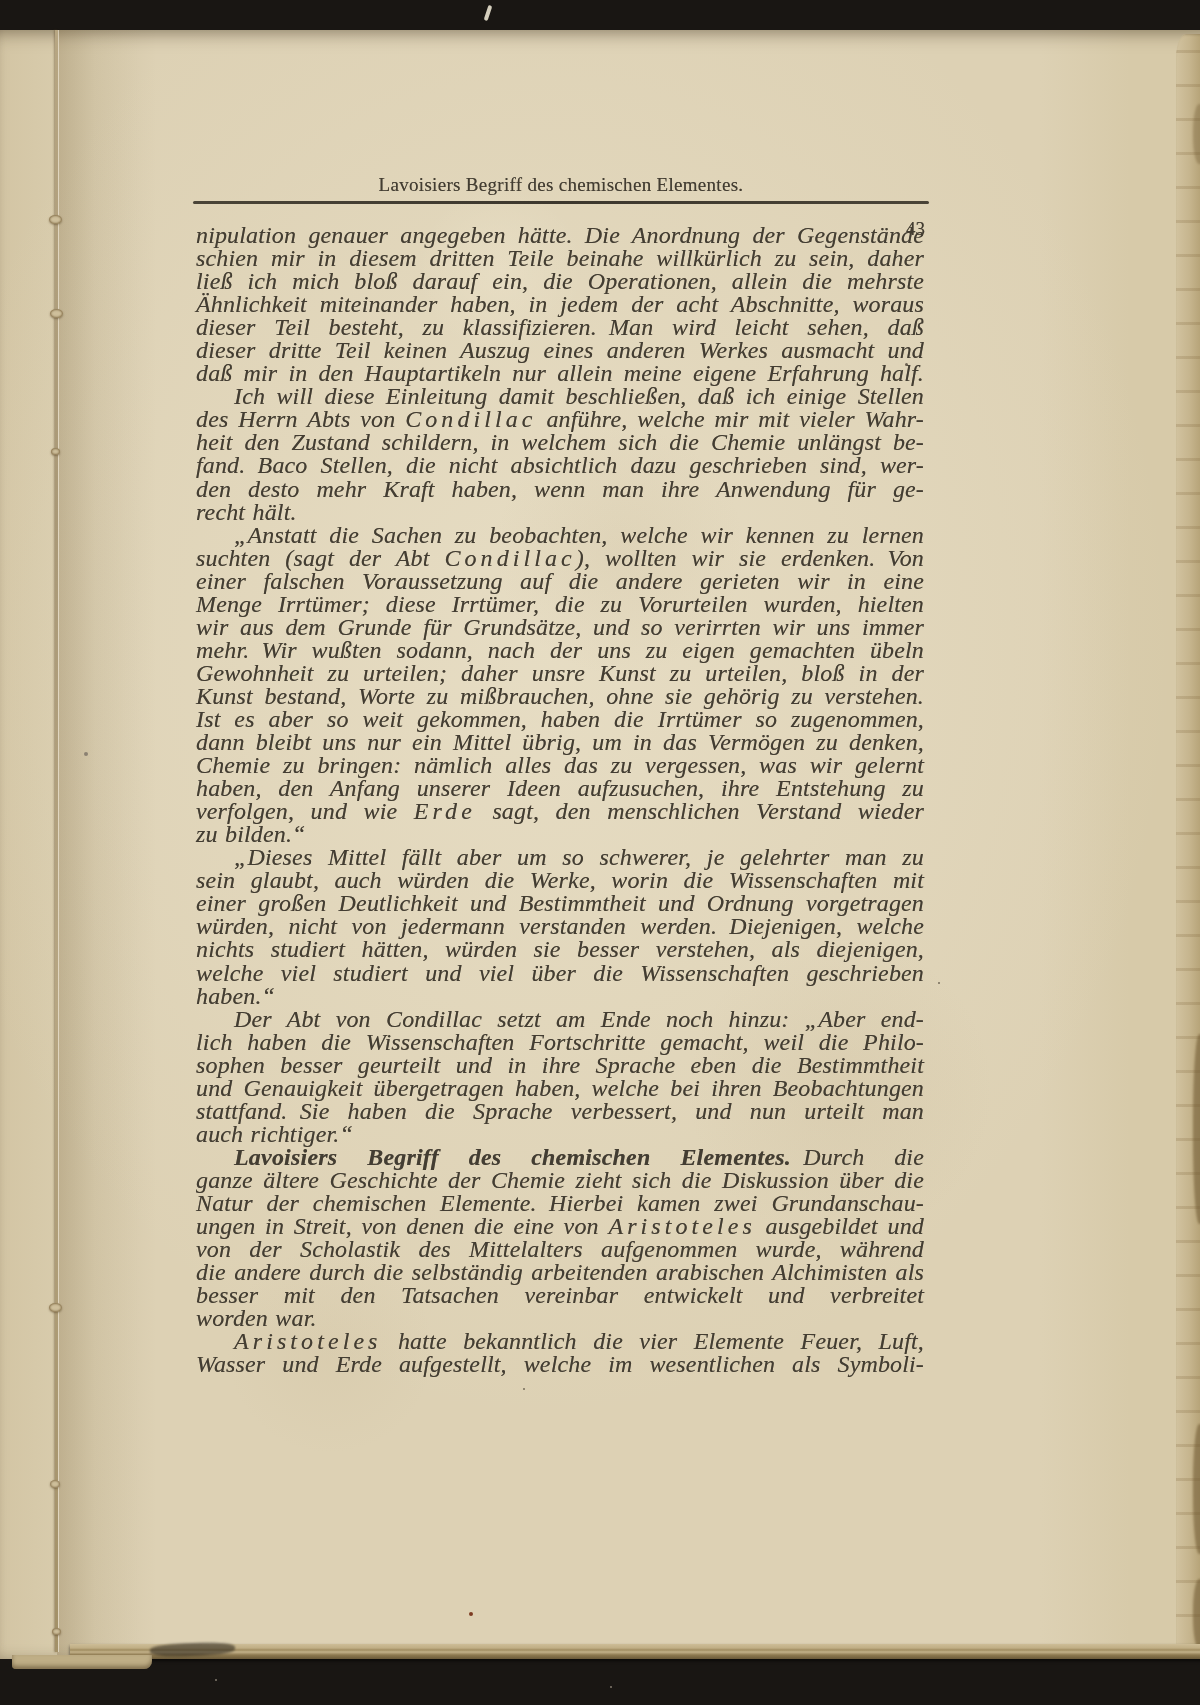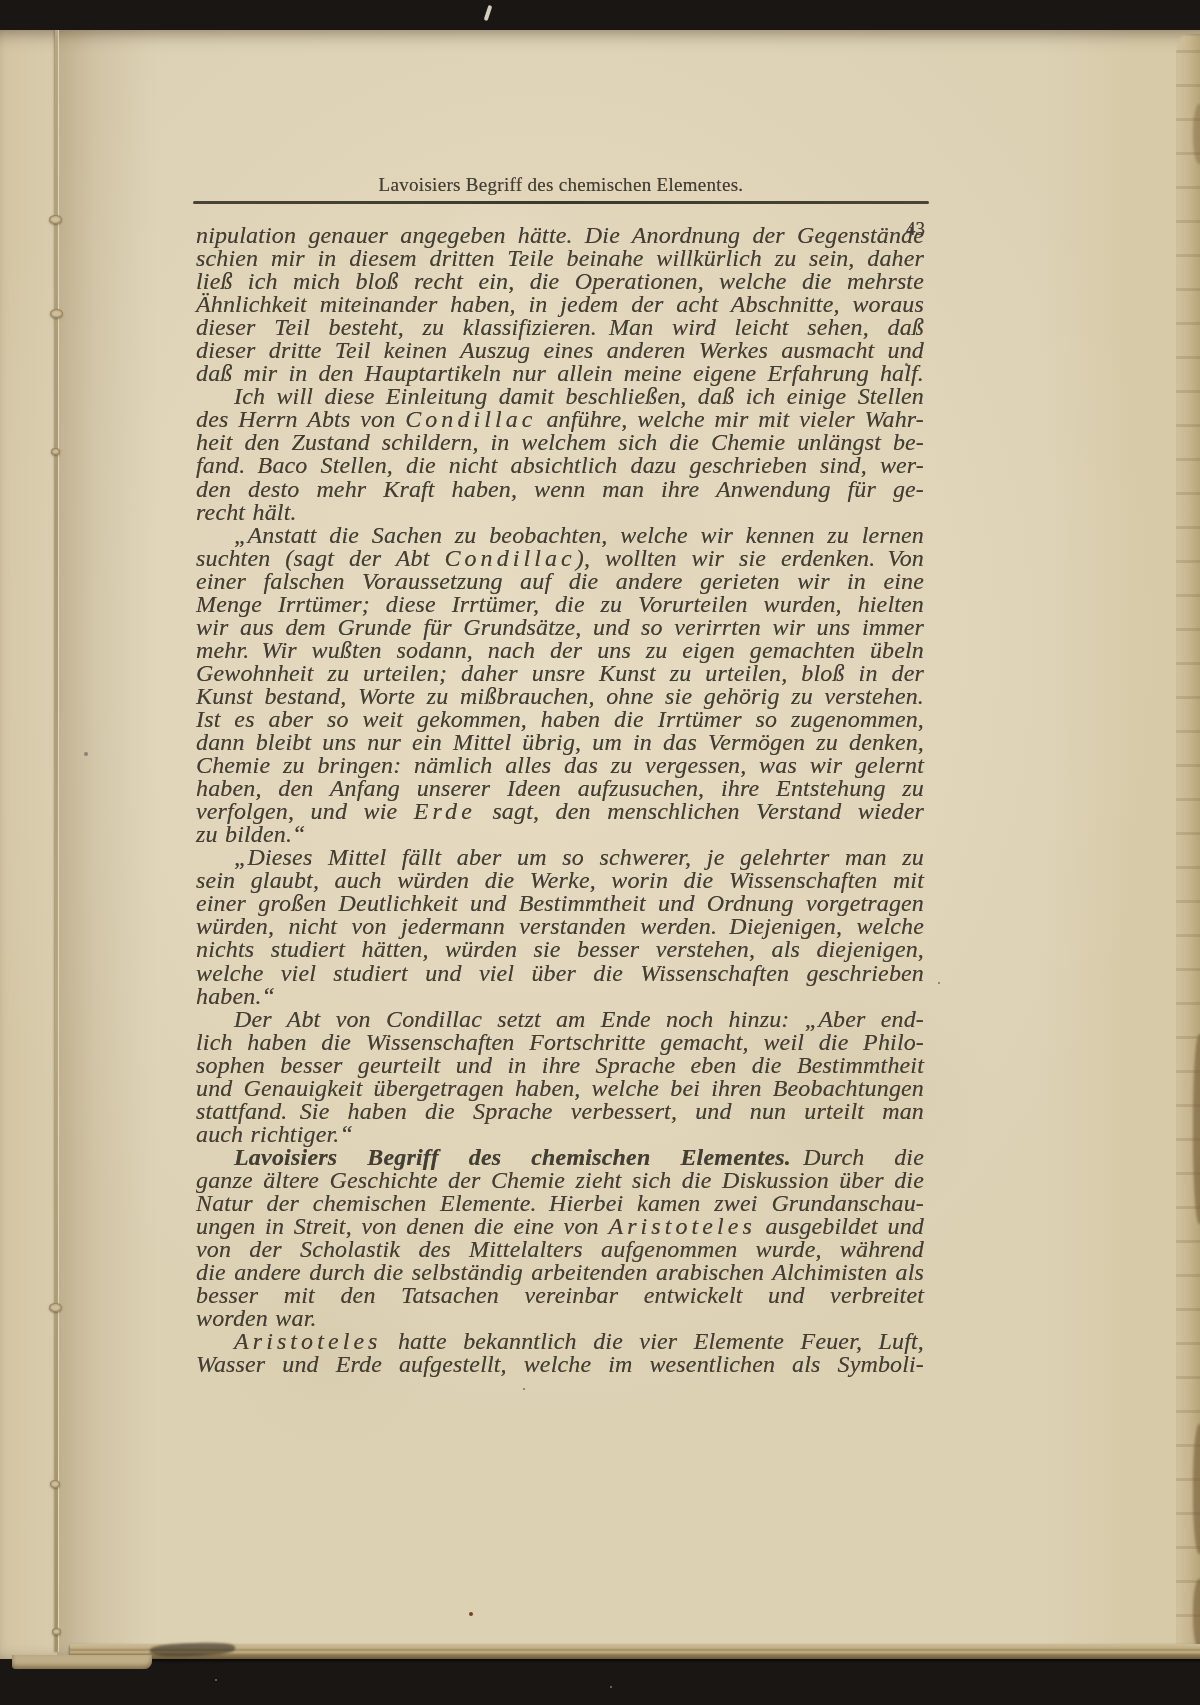--- a/index.html
+++ b/index.html
@@ -109,21 +109,21 @@
     <div class="speck" style="left:938px;top:952px;width:2px;height:2px;background:#756b5a;"></div>
     <div class="speck" style="left:523px;top:1358px;width:2px;height:2px;background:#756b5a;"></div>
 
     <div class="content">
       <div class="runhead">Lavoisiers Begriff des chemischen Elementes.</div>
       <div class="folio">43</div>
       <div class="rule"></div>
       <div class="body">
           <div class="line">nipulation genauer angegeben hätte. Die Anordnung der Gegenstände</div>
           <div class="line">schien mir in diesem dritten Teile beinahe willkürlich zu sein, daher</div>
-          <div class="line">ließ ich mich bloß recht ein, die Operationen, welche die mehrste</div>
+          <div class="line">ließ ich mich bloß darauf ein, die Operationen, allein die mehrste</div>
           <div class="line">Ähnlichkeit miteinander haben, in jedem der acht Abschnitte, woraus</div>
           <div class="line">dieser Teil besteht, zu klassifizieren. Man wird leicht sehen, daß</div>
           <div class="line">dieser dritte Teil keinen Auszug eines anderen Werkes ausmacht und</div>
           <div class="line">daß mir in den Hauptartikeln nur allein meine eigene Erfahrung half.</div>
           <div class="line indent">Ich will diese Einleitung damit beschließen, daß ich einige Stellen</div>
           <div class="line">des Herrn Abts von <span class="sperr">Condillac</span> anführe, welche mir mit vieler Wahr-</div>
           <div class="line">heit den Zustand schildern, in welchem sich die Chemie unlängst be-</div>
           <div class="line">fand. Baco Stellen, die nicht absichtlich dazu geschrieben sind, wer-</div>
           <div class="line">den desto mehr Kraft haben, wenn man ihre Anwendung für ge-</div>
           <div class="line last">recht hält.</div>

